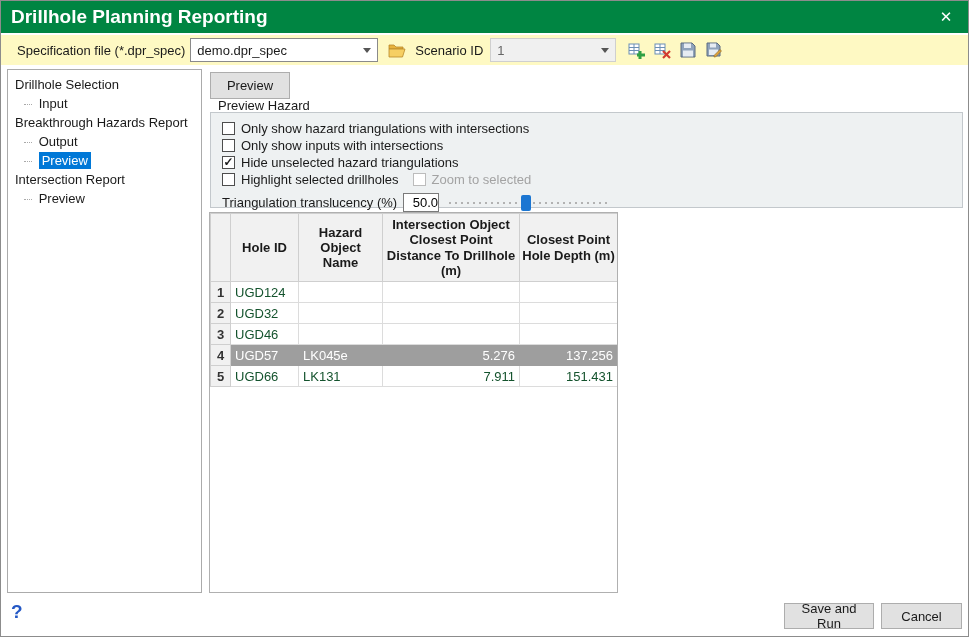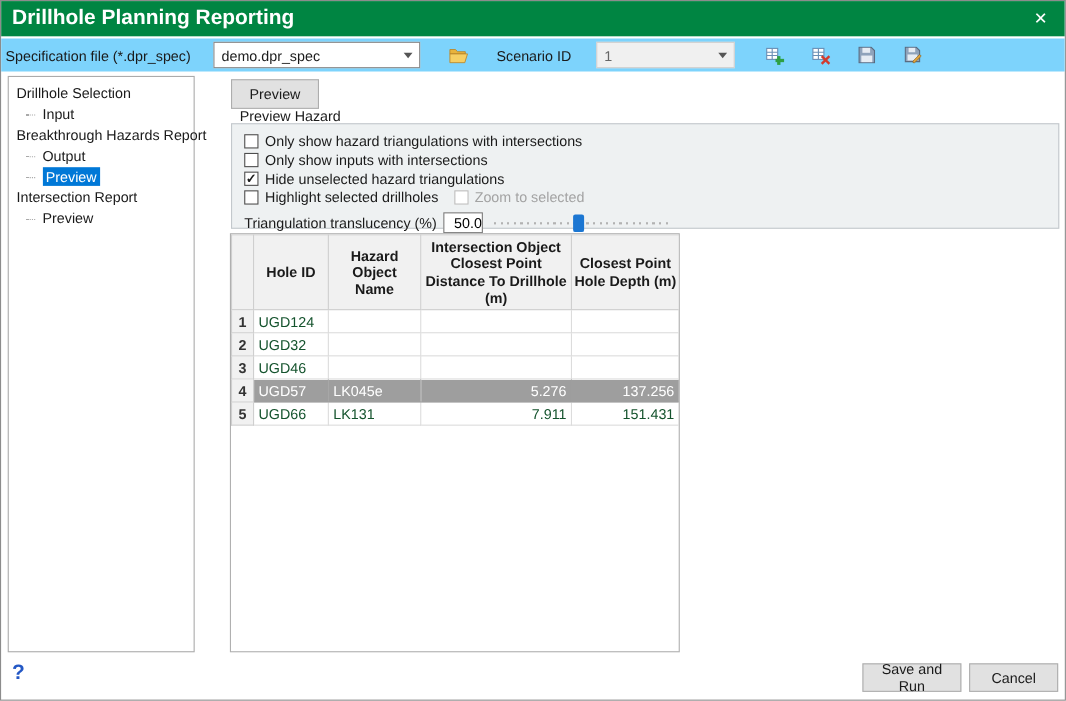--- a/index.html
+++ b/index.html
@@ -24,21 +24,21 @@
   .titlebar .title { margin-left:10px; font-weight:bold; font-size:19px; }
   .close-btn {
     margin-left:auto; width:44px; height:32px;
     display:flex; align-items:center; justify-content:center;
     font-size:15px; color:#fff; cursor:default;
   }
 
   
   .toolbar {
     position:absolute; top:34px; left:0; right:0; height:30px;
-    display:flex; align-items:center; padding-left:4px; background:#7dd3fc;gap:16px;
+    display:flex; align-items:center; padding-left:16px; background:#fef9c3;
   }
   .combo {
     height:24px; border:1px solid #8a8a8a; background:#fff;
     display:flex; align-items:center; padding-left:6px; white-space:nowrap; overflow:hidden;
   }
   .combo .chev {
     margin-left:auto; margin-right:6px; flex:0 0 auto;
     width:0; height:0;
     border-left:4px solid transparent; border-right:4px solid transparent;
     border-top:5px solid #555;
@@ -47,21 +47,21 @@
   .combo.scenario { width:126px; margin-left:7px; background:#f0f0f0; border-color:#cfcfcf; color:#666; }
   .tool-icon {
     width:20px; height:20px; margin-left:6px;
     display:inline-flex; align-items:center; justify-content:center; cursor:default;
   }
   .tool-icon.folder { margin-left:9px; }
   .tool-icon.first-scn { margin-left:10px; }
 
   
   .sidebar {
-    position:absolute; left:6px; top:68px; width:170px; height:524px;
+    position:absolute; left:6px; top:68px; width:195px; height:524px;
     border:1px solid #ababab; background:#fff; padding-top:5px;
   }
   .tree-item { height:19px; line-height:19px; padding-left:7px; white-space:nowrap; cursor:default; }
   .tree-item.lvl1 { padding-left:16px; }
   .tree-item.lvl1 .dash {
     display:inline-block; width:8px; border-top:1px dotted #a9a9a9;
     vertical-align:middle; margin-right:3px;
   }
   .tree-item .sel { background:#0078d7; color:#fff; padding:1px 3px; }
 

